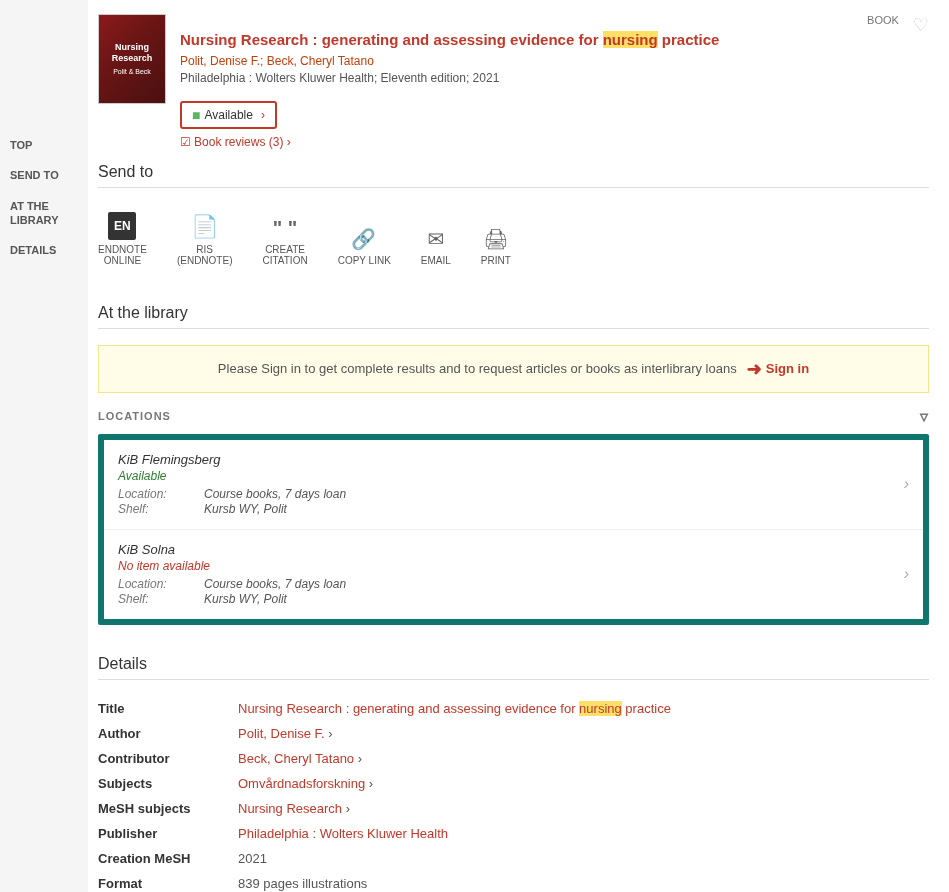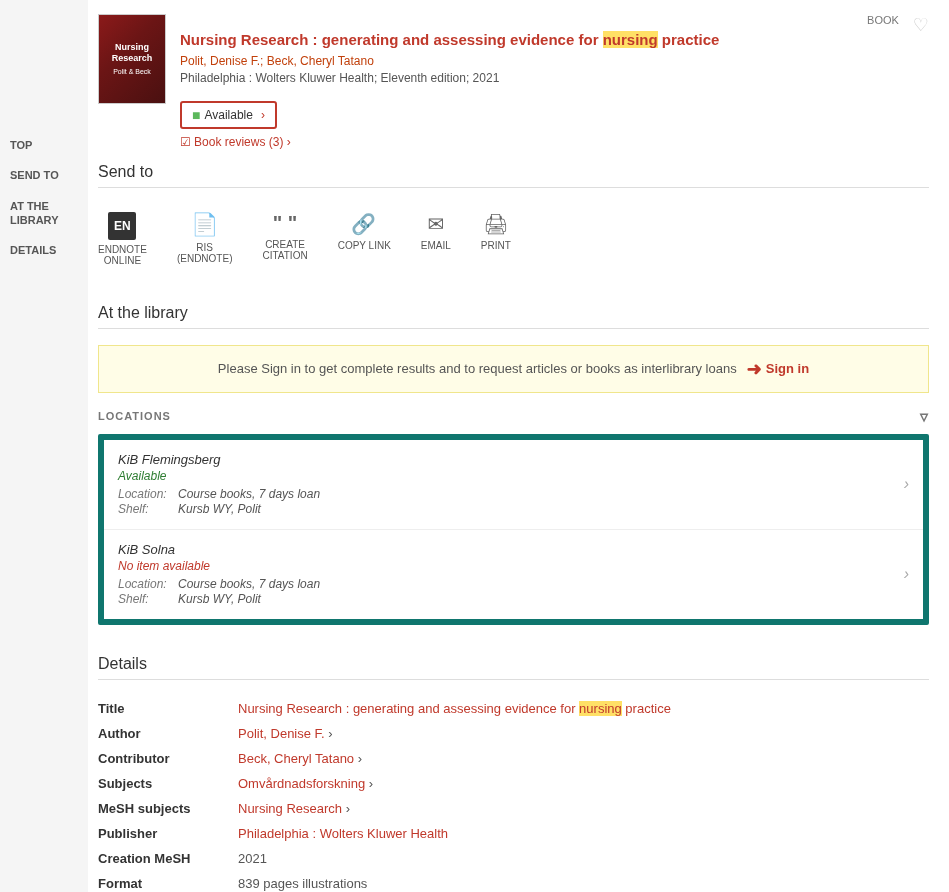--- a/index.html
+++ b/index.html
@@ -91,21 +91,21 @@
       padding-bottom: 6px;
       border-bottom: 1px solid #ddd;
       margin-bottom: 16px;
     }
 
     
     .send-to-section { margin-bottom: 30px; }
     .send-to-icons {
       display: flex;
       gap: 30px;
-      align-items: flex-start;
+      align-items: flex-end;
       padding: 8px 0;
     }
     .send-icon-item {
       display: flex;
       flex-direction: column;
       align-items: center;
       gap: 4px;
       cursor: pointer;
       color: #555;
       font-size: 10px;
@@ -164,21 +164,21 @@
       border-bottom: 1px solid #eee;
       display: flex;
       align-items: center;
       cursor: pointer;
     }
     .location-item:last-child { border-bottom: none; }
     .location-content { flex: 1; }
     .location-name { font-size: 13px; color: #333; margin-bottom: 2px; }
     .location-available { font-size: 12px; color: #2e7d32; margin-bottom: 4px; }
     .location-unavailable { font-size: 12px; color: #c0392b; margin-bottom: 4px; }
-    .location-row { font-size: 12px; color: #555; display: flex; gap: 0; margin-bottom: 1px; }
+    .location-row { font-size: 12px; color: #555; display: flex; gap: 26px; margin-bottom: 1px; }
     .location-label { font-weight: normal; color: #777; min-width: 60px; }
     .location-arrow { color: #aaa; font-size: 16px; margin-left: 8px; }
 
     
     .details-section { margin-top: 20px; }
     .details-table { width: 100%; border-collapse: collapse; }
     .details-table tr { vertical-align: top; }
     .details-table td { padding: 5px 0; font-size: 13px; }
     .details-table .label-cell { color: #333; font-weight: bold; width: 140px; padding-right: 12px; white-space: nowrap; }
     .details-table .value-cell { color: #555; }

